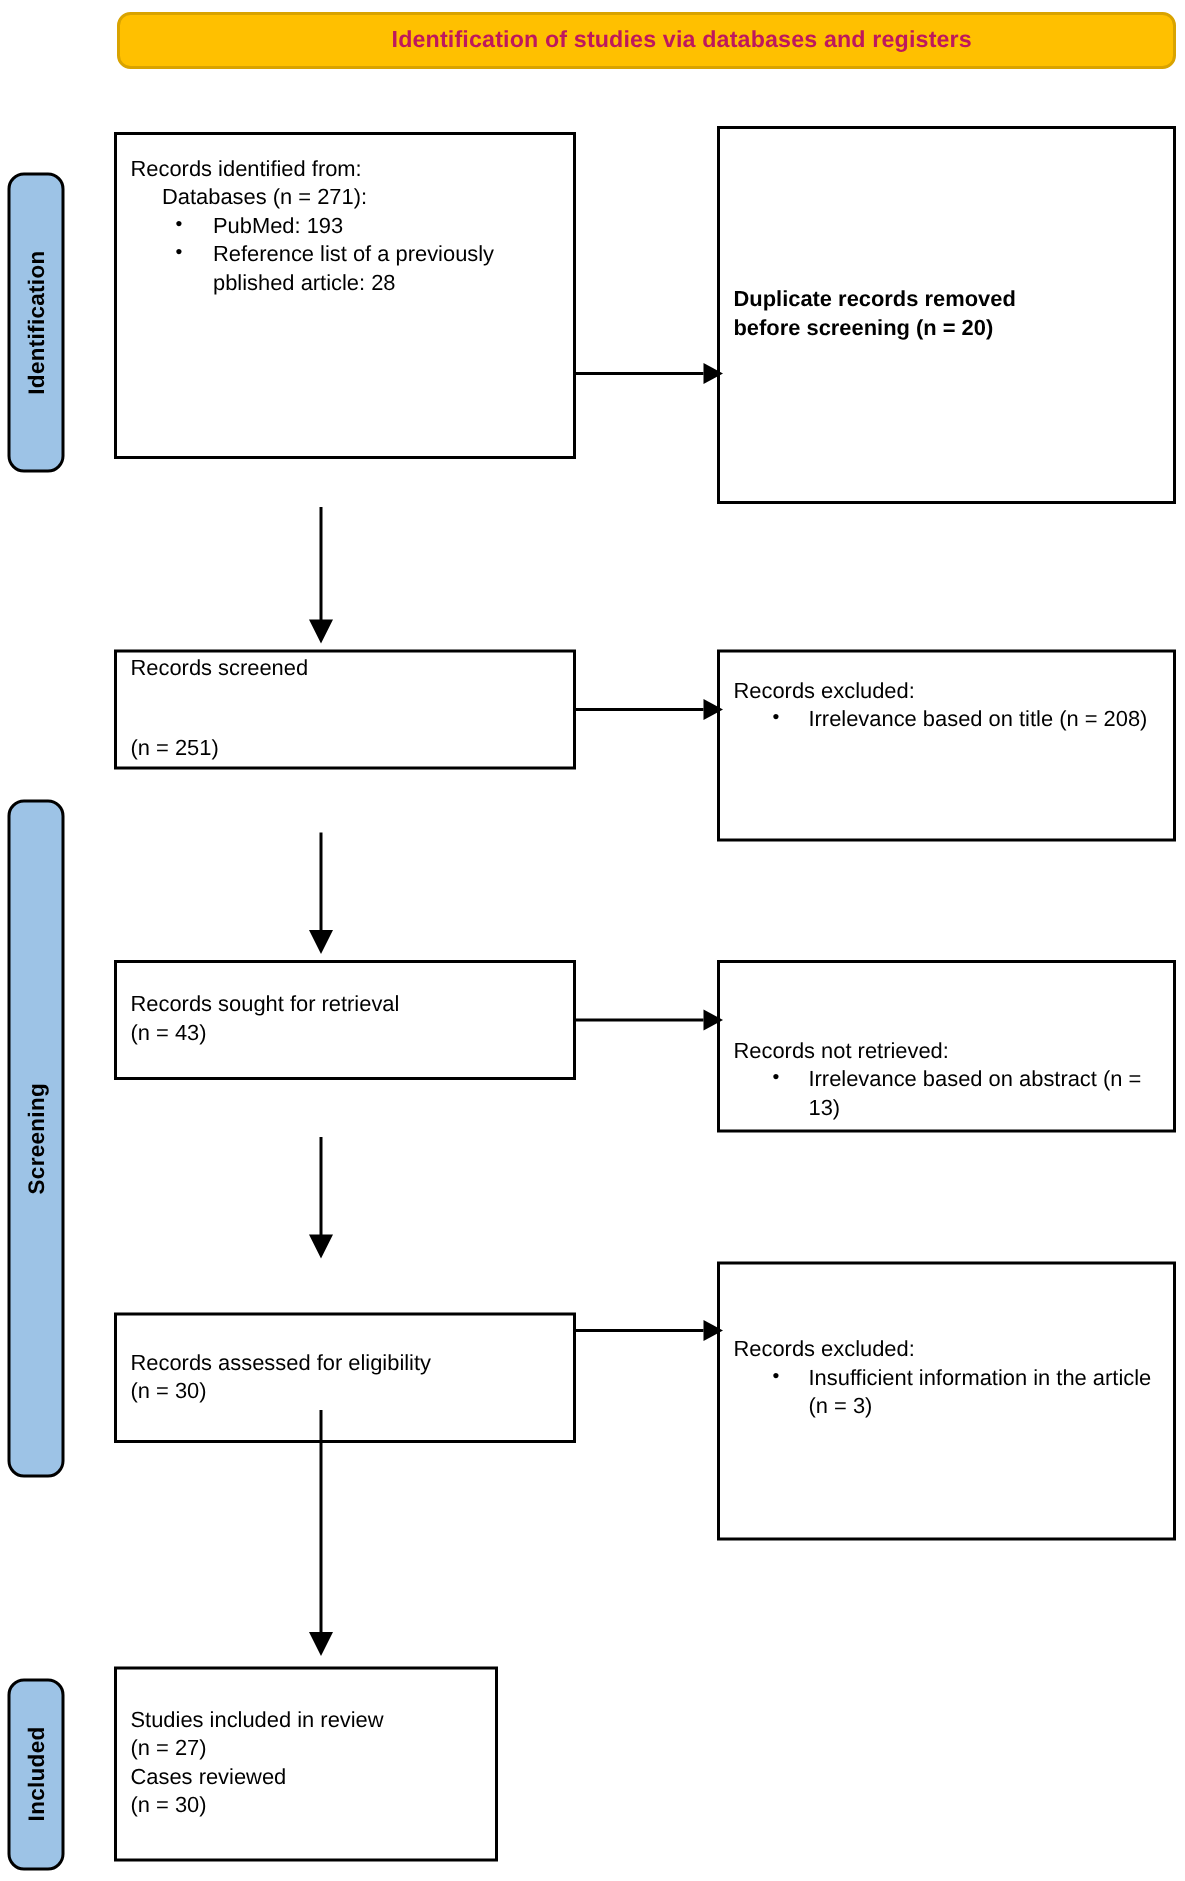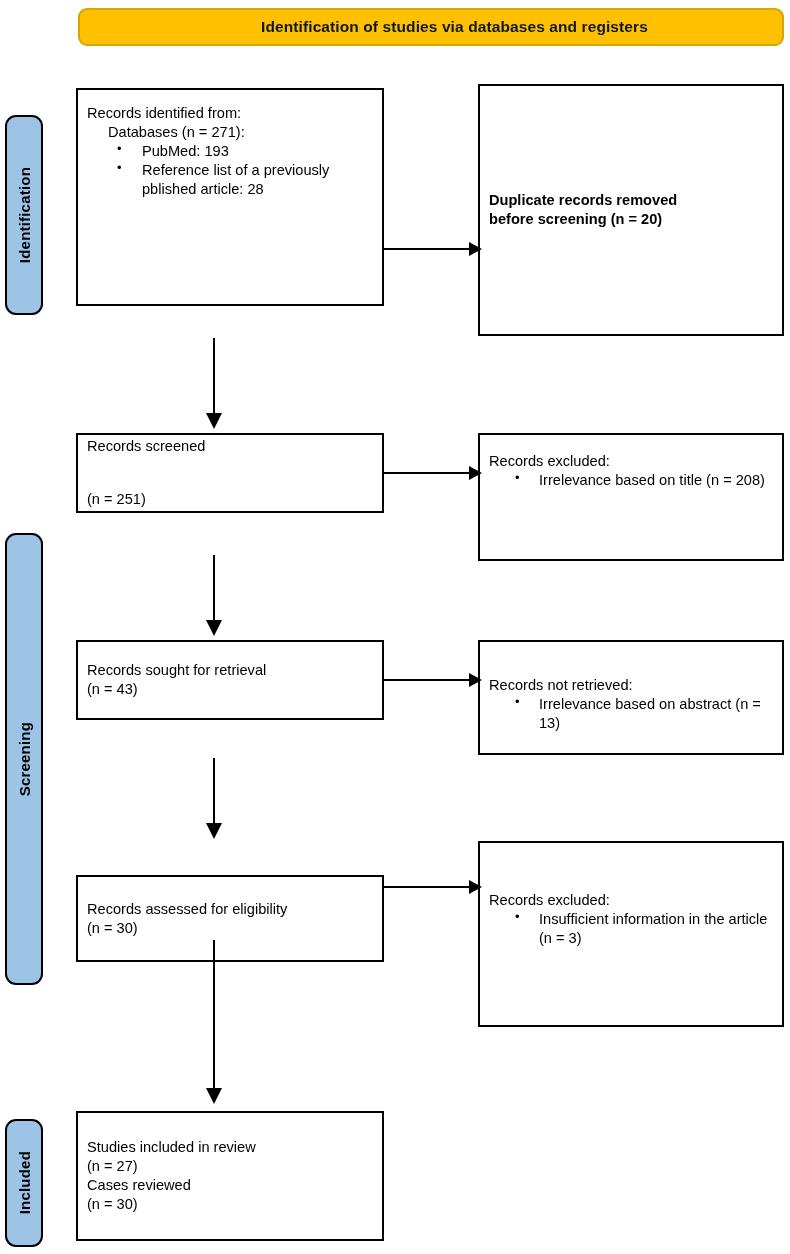--- a/index.html
+++ b/index.html
@@ -23,21 +23,21 @@
     position: absolute;
     box-sizing: border-box;
     background: #FFC000;
     border: 2px solid #D9A300;
     border-radius: 9px;
     display: flex;
     align-items: center;
     justify-content: center;
     font-weight: bold;
     font-size: 15.5px;
-    color: #0f172a;
+    color: #be185d;
     letter-spacing: 0.1px;
     padding-left: 47px;
   }
 
   
   .stage-bar {
     position: absolute;
     box-sizing: border-box;
     background: #9DC3E6;
     border: 2px solid #000000;
@@ -58,21 +58,21 @@
 
   
   .flow-box {
     position: absolute;
     box-sizing: border-box;
     background: #ffffff;
     border: 2.5px solid #000000;
     display: flex;
     flex-direction: column;
     justify-content: center;
-    padding: 20px 9px;
+    padding: 4px 9px;
   }
   .flow-box .bx-line {
     font-size: 14.6px;
     line-height: 1.30;
     color: #000000;
     white-space: pre-wrap;
   }
   .flow-box .bx-line.indent-1 {
     padding-left: 21px;
   }
@@ -177,21 +177,21 @@
     <div class="bx-line">(n = 30)</div>
   </div>
 
   <div class="flow-box" style="left:478px; top:841px; width:306px; height:186px; justify-content:flex-start; padding-top:48px;">
     <div class="bx-line">Records excluded:</div>
     <ul class="bullets tight">
       <li>Insufficient information in the article (n = 3)</li>
     </ul>
   </div>
 
-  <div class="flow-box" style="left:76px; top:1111px; width:308px; height:130px;">
+  <div class="flow-box" style="left:76px; top:1111px; width:256px; height:130px;">
     <div class="bx-line">Studies included in review</div>
     <div class="bx-line">(n = 27)</div>
     <div class="bx-line">Cases reviewed</div>
     <div class="bx-line">(n = 30)</div>
   </div>
 
   <div class="conn" style="left:383px; top:238px; width:100px; height:22px;">
     <svg width="100" height="22" viewBox="0 0 100 22">
       <line x1="0" y1="11" x2="86" y2="11" stroke="#000000" stroke-width="2"></line>
       <polygon points="86,4 99,11 86,18" fill="#000000"></polygon>

